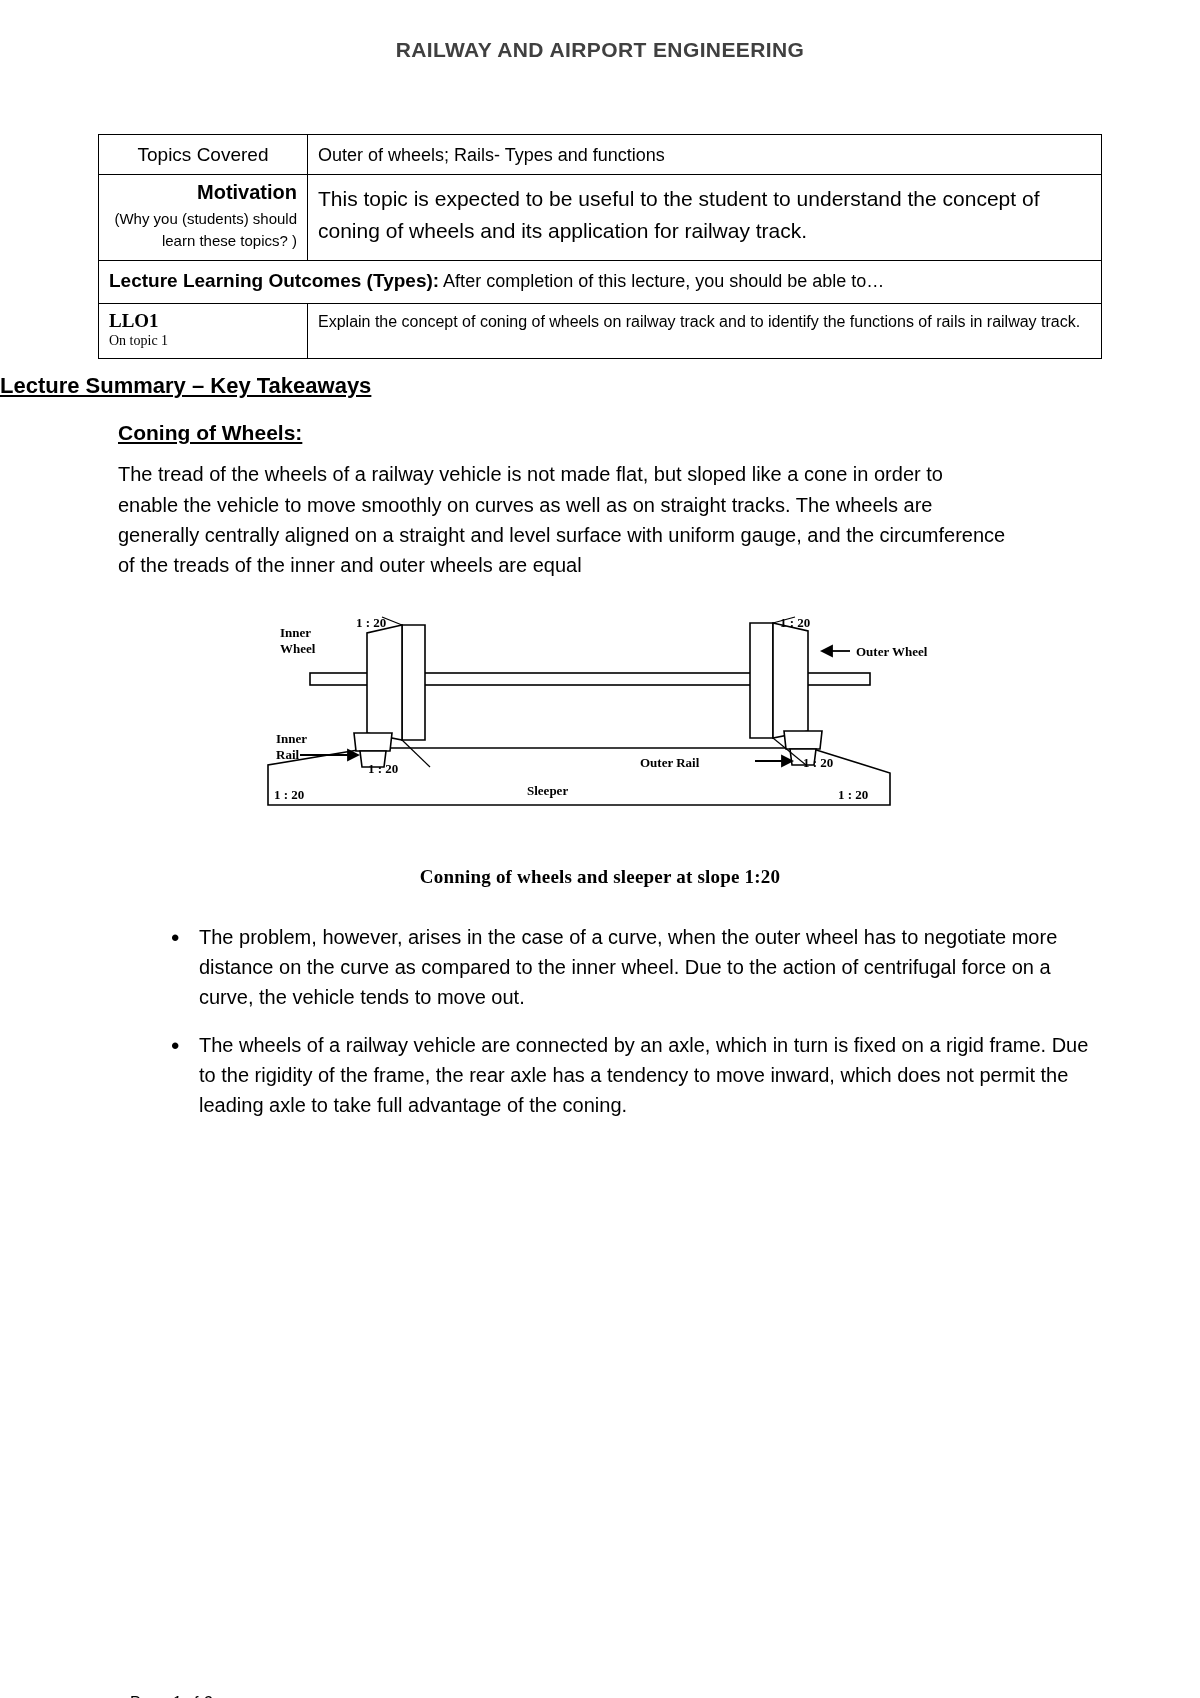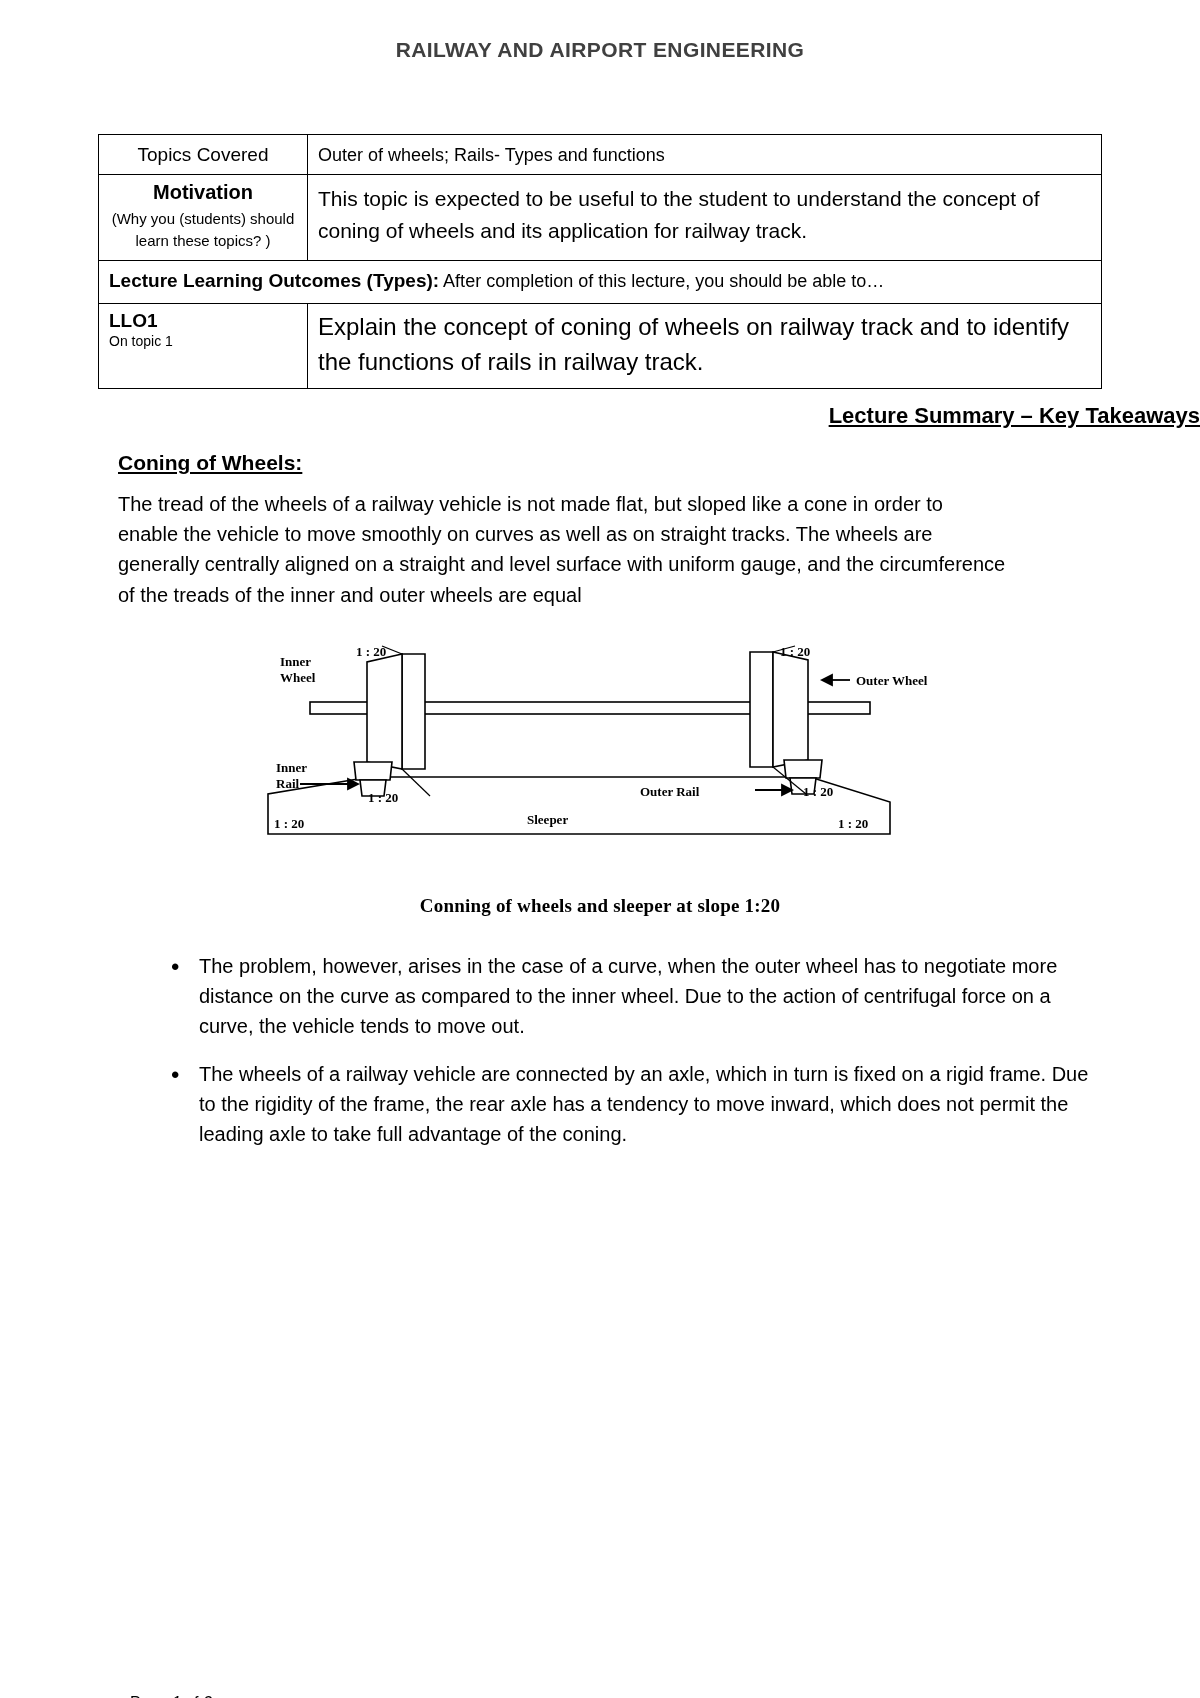--- a/index.html
+++ b/index.html
@@ -48,21 +48,21 @@
     text-align: center;
     font-size: 19px;
     padding-top: 9px !important;
   }
   .cell-topics-value {
     font-size: 18px;
     padding-top: 10px !important;
   }
   .cell-motivation {
     width: 188px;
-    text-align: center;
+    text-align: right;
   }
   .motivation-title {
     font-size: 20px;
     font-weight: bold;
     display: block;
     margin-bottom: 4px;
   }
   .motivation-sub {
     font-size: 15px;
     display: block;
@@ -75,39 +75,40 @@
   }
   .cell-llo-header {
     font-size: 18px;
     line-height: 1.5;
   }
   .cell-llo-header b {
     font-size: 19px;
   }
   .cell-llo-id {
     width: 88px;
+    font-family: Liberation Serif, serif;
   }
   .llo-id {
     font-size: 19px;
     font-weight: bold;
     display: block;
   }
   .llo-sub {
     font-size: 14px;
     display: block;
     line-height: 1.3;
   }
   .cell-llo-text {
-    font-size: 24px;
+    font-size: 16px;
     line-height: 1.45;
   }
 
   
   .summary-head {
-    text-align: right;
+    text-align: left;
     font-size: 22px;
     font-weight: bold;
     text-decoration: underline;
     margin: 14px 0 0 0;
   }
   .section-head {
     font-size: 21px;
     font-weight: bold;
     text-decoration: underline;
     margin: 22px 0 0 118px;

